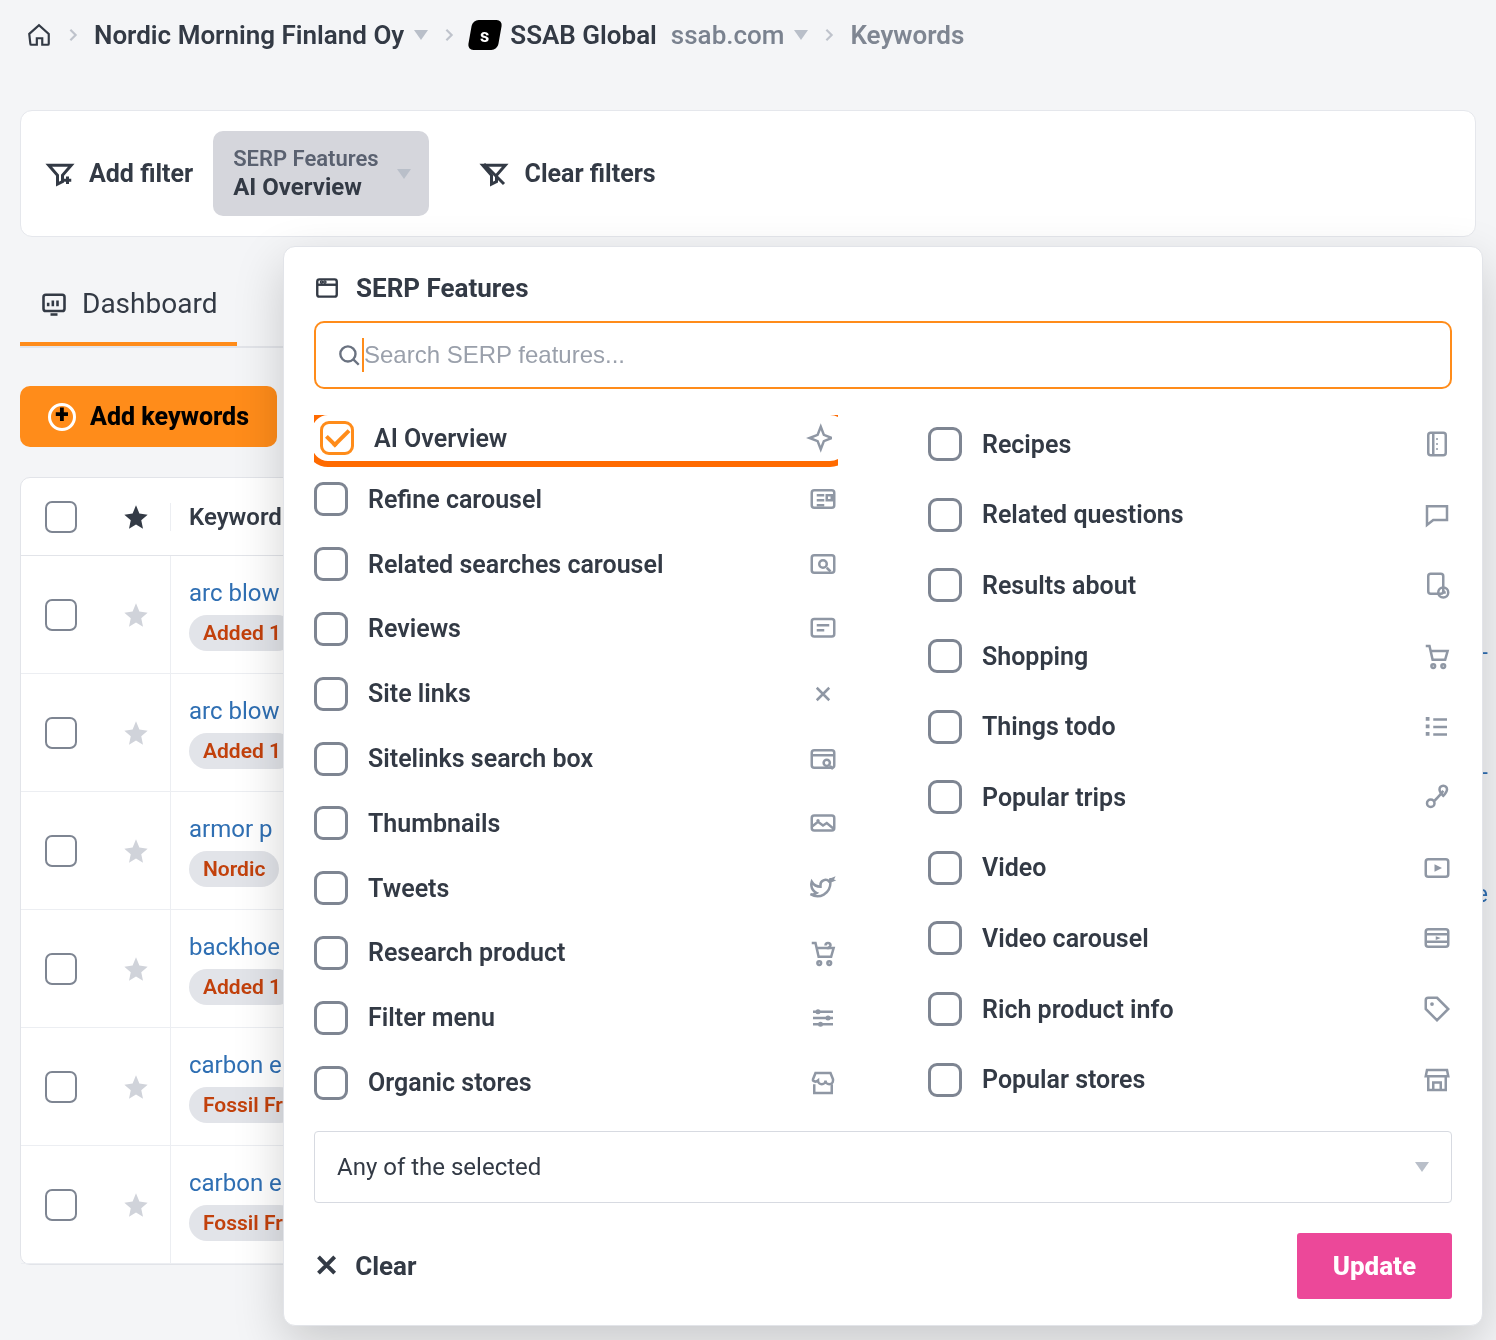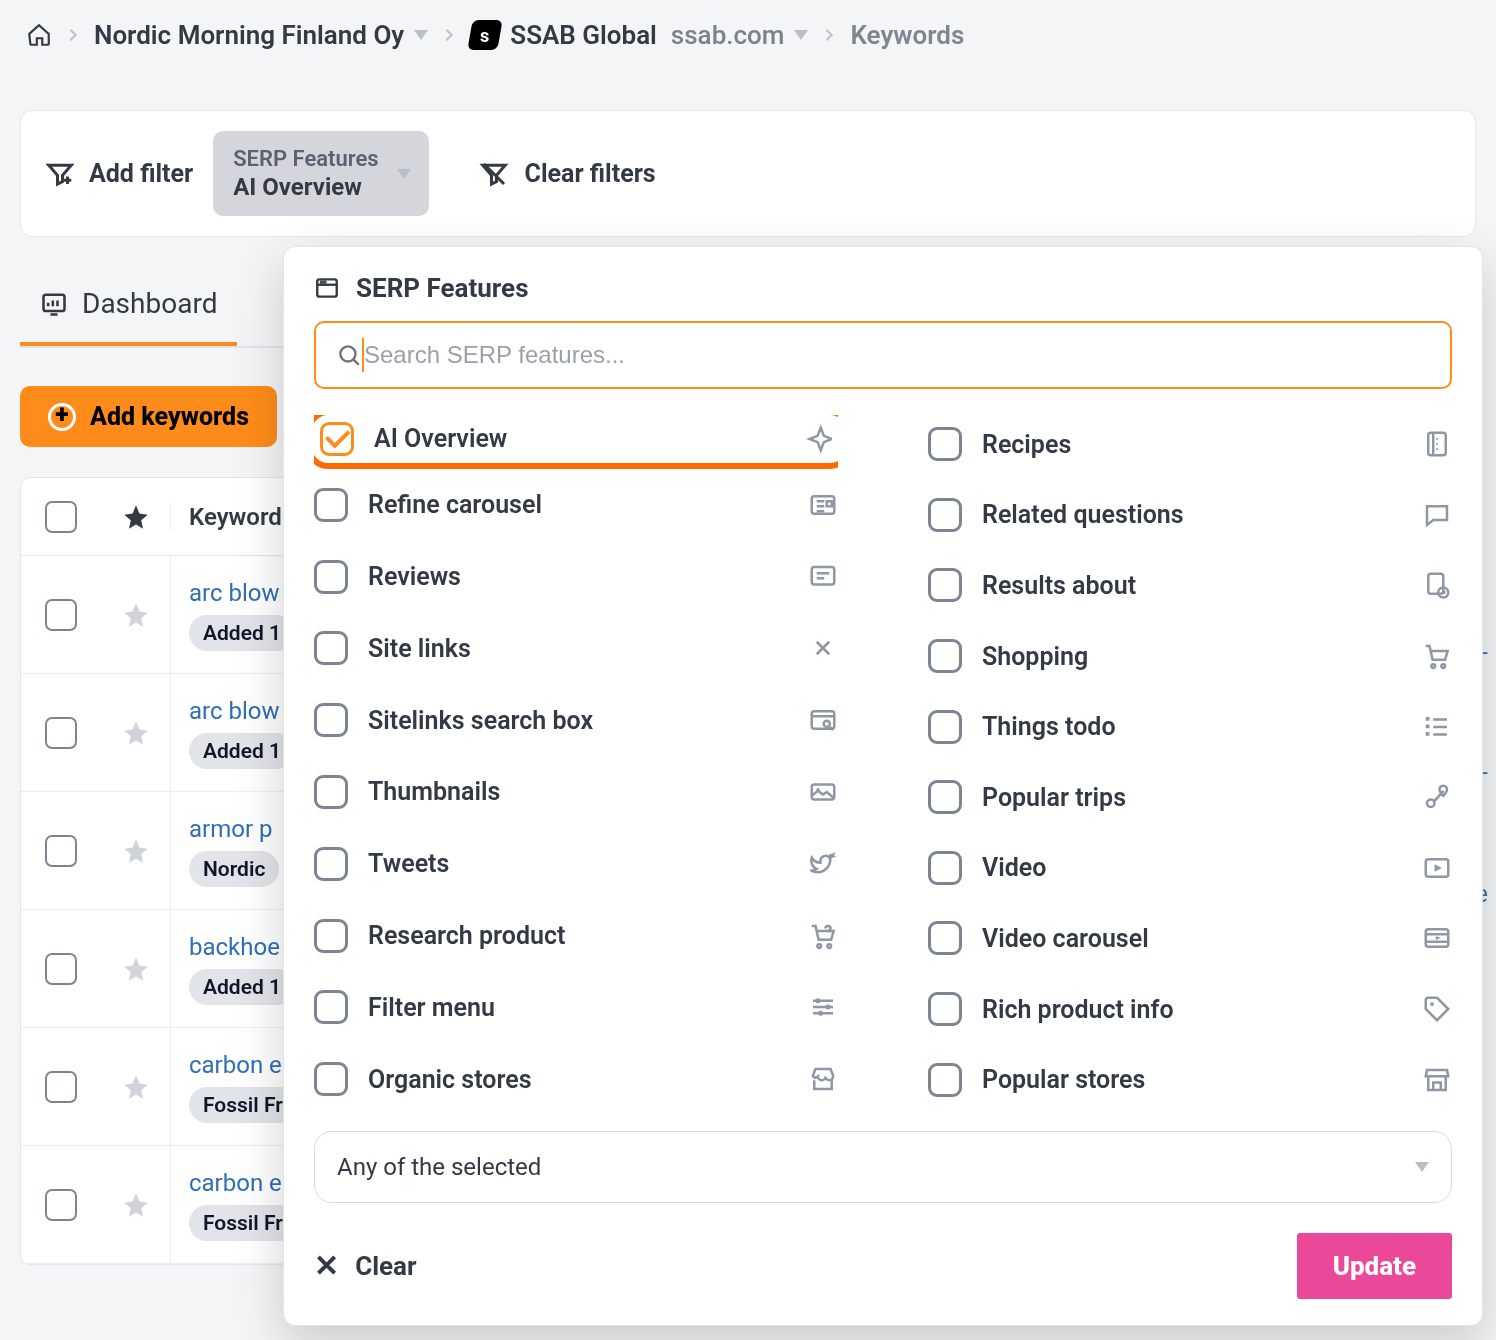--- a/index.html
+++ b/index.html
@@ -80,21 +80,21 @@
   .th-cb{ width:80px; display:flex; justify-content:center;}
   .th-star{ width:70px; display:flex; justify-content:center; border-right:1px solid #eceef2;}
   .th-kw{ flex:1; padding-left:18px; font-size:24px; color:#333a45; font-weight:600;}
   .cbox{ width:32px;height:32px;border:2.5px solid #7e8592;border-radius:7px;background:#fff;}
   .star{ width:28px;height:28px; }
   .trow{ display:flex; align-items:center; height:118px; border-bottom:1px solid #eceef2;}
   .trow .th-cb,.trow .th-star{height:100%;display:flex;align-items:center;justify-content:center;}
   .trow .th-star{border-right:1px solid #eceef2;}
   .kwcell{flex:1; padding:14px 18px;}
   .kwcell a{ color:#2f6fb3; font-size:24px; text-decoration:none; }
-  .kwtag{ display:inline-block; margin-top:8px; background:#e2e4e9; color:#0f172a; font-size:21px; padding:6px 14px; border-radius:18px; font-weight:600;}
+  .kwtag{ display:inline-block; margin-top:8px; background:#e2e4e9; color:#c2410c; font-size:21px; padding:6px 14px; border-radius:18px; font-weight:600;}
   .star path{fill:#d0d3da;}
   .th-star.head .star path{fill:#333a45;}
 
   
   .panel{
     position:absolute;
     left:283px; top:246px;
     width:1200px; height:1080px;
     background:#fff;
     border:1px solid #e2e4e9;
@@ -126,21 +126,21 @@
   .opt .ico svg{width:30px;height:30px;}
   .ocb{ width:34px;height:34px;border:3px solid #7e8592;border-radius:9px;background:#fff;flex:0 0 34px;}
   .ocb.checked{border-color:#ff8c1a;}
   .ocb.checked::after{content:"";display:block;width:10px;height:18px;border-right:4px solid #ff8c1a;border-bottom:4px solid #ff8c1a;transform:rotate(45deg) translate(-1px,-2px);margin:2px auto 0;}
   .highlight{
     border:6px solid #ff6a00; border-radius:22px;
     padding:6px 14px 6px 8px; margin:-6px -14px -6px -8px;
   }
 
   .selectrow{
-    border:1px solid #d7dae1; border-radius:18px; height:72px;
+    border:1px solid #d7dae1; border-radius:4px; height:72px;
     display:flex; align-items:center; padding:0 22px; margin-top:22px;
     color:#333a45; font-size:24px; cursor:pointer; position:relative;
   }
   .selectrow .tri{position:absolute;right:22px;top:50%;transform:translateY(-50%);}
 
   .panel-footer{ display:flex; align-items:center; justify-content:space-between; margin-top:30px;}
   .clearbtn{ display:flex; align-items:center; gap:16px; font-size:26px; font-weight:700; color:#333a45; cursor:pointer;}
   .xicon{font-size:30px;line-height:1;}
   .updatebtn{ background:#ec4899; color:#fff; font-weight:800; font-size:26px; padding:18px 36px; border-radius:3px; cursor:pointer;}
 
@@ -374,20 +374,29 @@
     <span class="ocb"></span>
     <span>Refine carousel</span>
     <span class="ico">
       <svg viewBox="0 0 24 24">
               <use href="#i-news"></use>
             </svg>
     </span>
         </div>
         <div class="opt">
     <span class="ocb"></span>
+    <span>Related searches carousel</span>
+    <span class="ico">
+      <svg viewBox="0 0 24 24">
+              <use href="#i-lens-sq"></use>
+            </svg>
+    </span>
+        </div>
+        <div class="opt">
+    <span class="ocb"></span>
     <span>Reviews</span>
     <span class="ico">
       <svg viewBox="0 0 24 24">
               <use href="#i-review"></use>
             </svg>
     </span>
         </div>
         <div class="opt">
     <span class="ocb"></span>
     <span>Site links</span>

